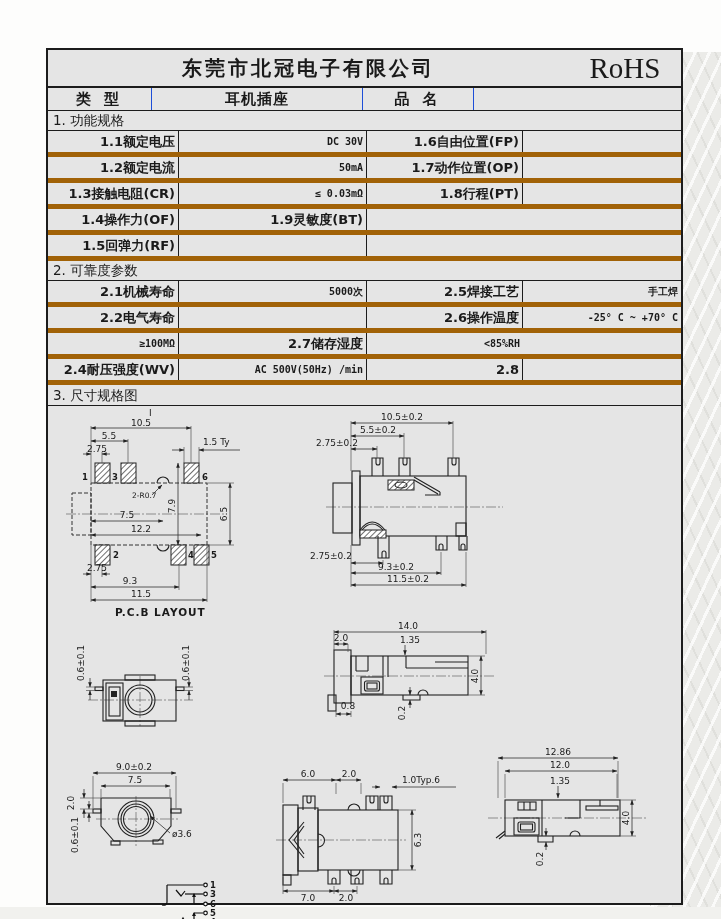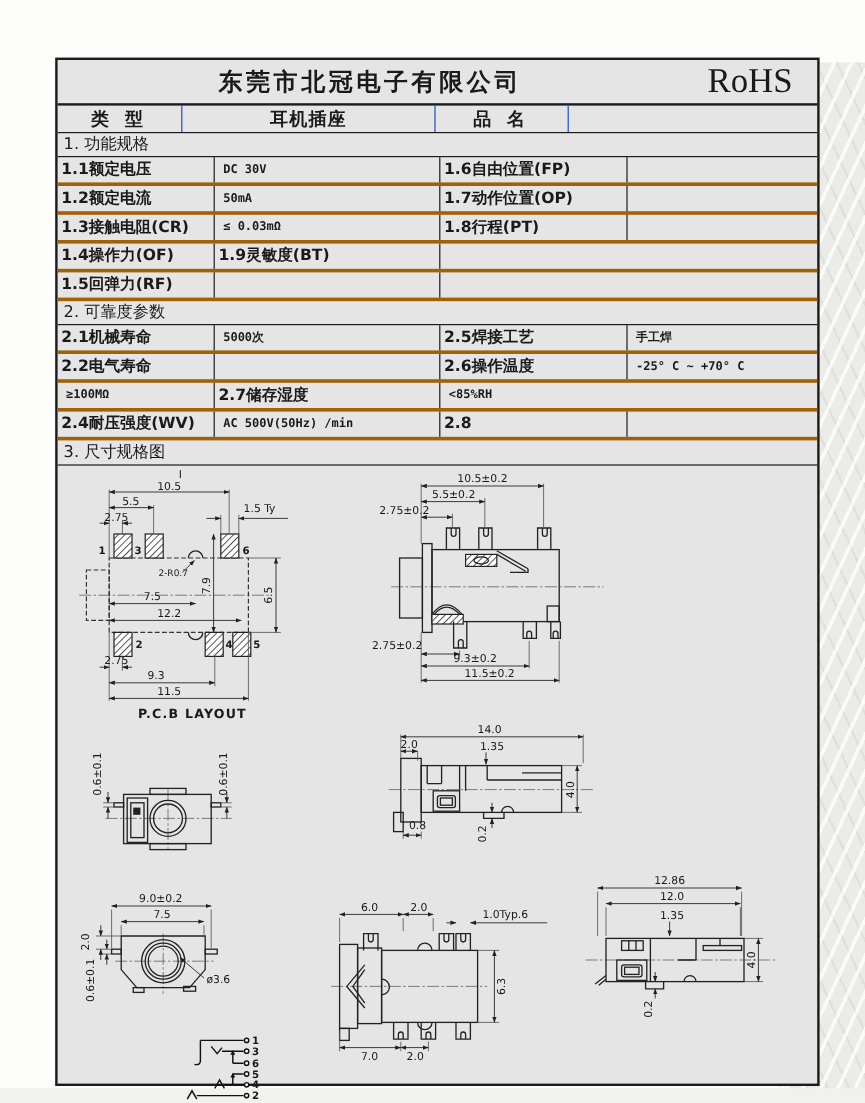--- a/index.html
+++ b/index.html
@@ -20,21 +20,21 @@
   .r2{height:22px;border-bottom:1px solid #1c1c1c;display:flex;}
   .r2 > div{border-right:1px solid #1d4ed8;line-height:22px;overflow:hidden;white-space:nowrap;}
   .r2 > div:last-child{border-right:none;}
   .r2 .t1{width:103px;text-align:center;font-size:15px;font-weight:700;letter-spacing:4px;}
   .r2 .t2{width:210px;text-align:center;font-size:15px;font-weight:700;letter-spacing:1px;}
   .r2 .t3{width:110px;text-align:center;font-size:15px;font-weight:700;letter-spacing:4px;}
   .r2 .t4{flex:1;}
   .sect{height:19px;border-bottom:1px solid #1c1c1c;line-height:19px;padding-left:5px;
         font-size:13.5px;font-weight:400;}
   .specrow{display:grid;grid-template-columns:131px 188px 156px auto;height:21px;
-        border-bottom:3px solid #a16207;}
+        border-bottom:5px solid #a16207;text-align:right;}
   .c{border-right:1px solid #1c1c1c;line-height:21px;padding:0 3px;position:relative;
      overflow:hidden;white-space:nowrap;}
   .c.last{border-right:none;}
   .lab{font-size:13px;font-weight:600;}
   .val{font-family:"DejaVu Sans Mono","Liberation Mono",monospace;font-size:10px;font-weight:700;padding-left:7px;}
   svg text{font-family:"DejaVu Sans","Liberation Sans",sans-serif;font-size:9px;fill:#1a1a1a;}
   svg .big{font-size:10.5px;font-weight:700;letter-spacing:1px;}
   svg .pin{font-size:8.5px;font-weight:700;}
   svg .o{stroke:#222;stroke-width:1.1;fill:none;}
   svg .oh{stroke:#222;stroke-width:1;fill:url(#hatch);}

